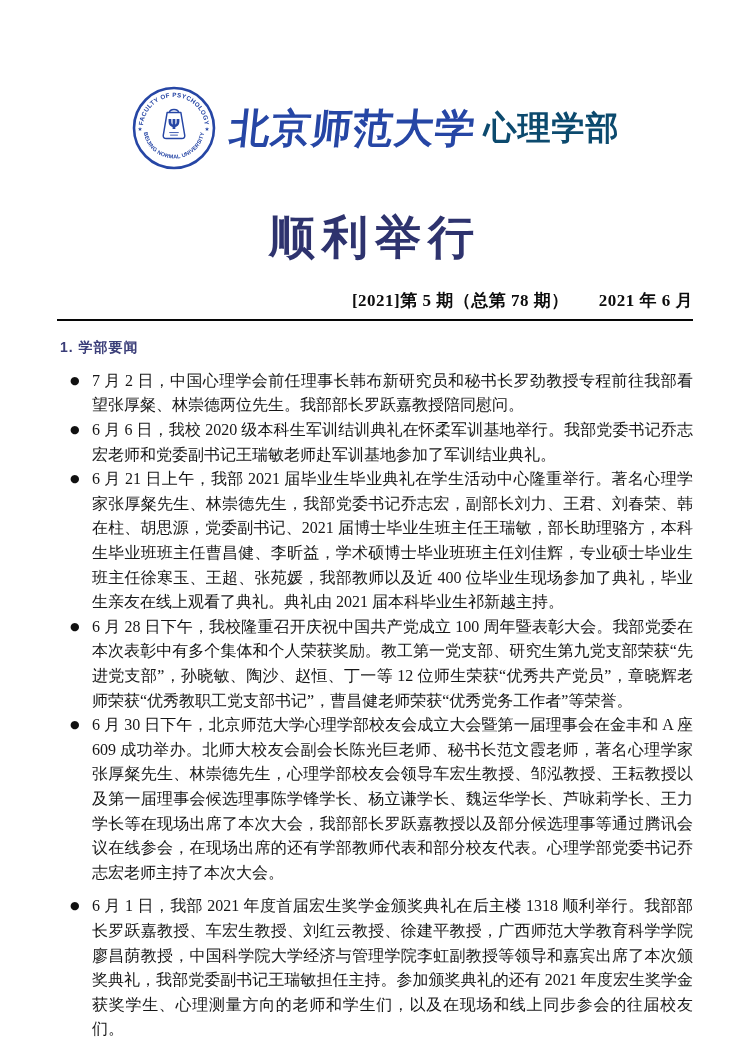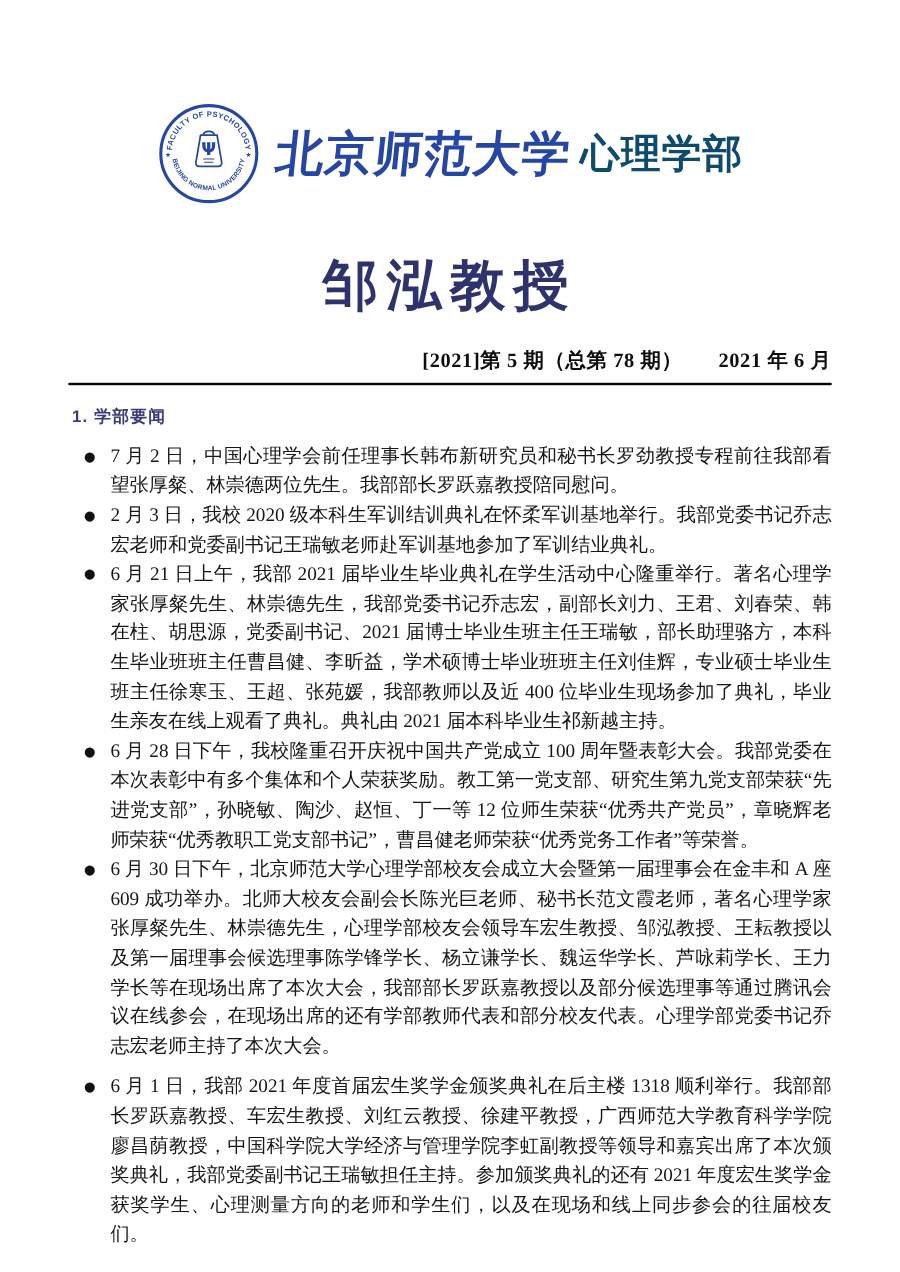--- a/index.html
+++ b/index.html
@@ -123,33 +123,33 @@
         <line x1="44.5" y1="55.3" x2="55.5" y2="55.3" stroke="#2646a5" stroke-width="1"></line>
         <line x1="45.5" y1="58.3" x2="54.5" y2="58.3" stroke="#2646a5" stroke-width="1"></line>
       </g>
     </svg>
     <div class="brand">
       <span class="uni">北京师范大学</span>
       <span class="fac">心理学部</span>
     </div>
   </header>
 
-  <h1 class="title">邹泓教授</h1>
+  <h1 class="title">顺利举行</h1>
 
   <div class="issue-line">
     <span class="issue">[2021]第 5 期（总第 78 期）</span><span class="date">2021 年 6 月</span>
   </div>
 
   <hr class="rule">
 
   <main id="sections">
       <h2 class="section-heading">1. 学部要闻</h2>
       <ul class="bullet-list">
         <li class="bullet-item"><span class="bullet">●</span><span>7 月 2 日，中国心理学会前任理事长韩布新研究员和秘书长罗劲教授专程前往我部看望张厚粲、林崇德两位先生。我部部长罗跃嘉教授陪同慰问。</span></li>
-        <li class="bullet-item"><span class="bullet">●</span><span>2 月 3 日，我校 2020 级本科生军训结训典礼在怀柔军训基地举行。我部党委书记乔志宏老师和党委副书记王瑞敏老师赴军训基地参加了军训结业典礼。</span></li>
+        <li class="bullet-item"><span class="bullet">●</span><span>6 月 6 日，我校 2020 级本科生军训结训典礼在怀柔军训基地举行。我部党委书记乔志宏老师和党委副书记王瑞敏老师赴军训基地参加了军训结业典礼。</span></li>
         <li class="bullet-item"><span class="bullet">●</span><span>6 月 21 日上午，我部 2021 届毕业生毕业典礼在学生活动中心隆重举行。著名心理学家张厚粲先生、林崇德先生，我部党委书记乔志宏，副部长刘力、王君、刘春荣、韩在柱、胡思源，党委副书记、2021 届博士毕业生班主任王瑞敏，部长助理骆方，本科生毕业班班主任曹昌健、李昕益，学术硕博士毕业班班主任刘佳辉，专业硕士毕业生班主任徐寒玉、王超、张苑媛，我部教师以及近 400 位毕业生现场参加了典礼，毕业生亲友在线上观看了典礼。典礼由 2021 届本科毕业生祁新越主持。</span></li>
         <li class="bullet-item"><span class="bullet">●</span><span>6 月 28 日下午，我校隆重召开庆祝中国共产党成立 100 周年暨表彰大会。我部党委在本次表彰中有多个集体和个人荣获奖励。教工第一党支部、研究生第九党支部荣获“先进党支部”，孙晓敏、陶沙、赵恒、丁一等 12 位师生荣获“优秀共产党员”，章晓辉老师荣获“优秀教职工党支部书记”，曹昌健老师荣获“优秀党务工作者”等荣誉。</span></li>
         <li class="bullet-item"><span class="bullet">●</span><span>6 月 30 日下午，北京师范大学心理学部校友会成立大会暨第一届理事会在金丰和 A 座 609 成功举办。北师大校友会副会长陈光巨老师、秘书长范文霞老师，著名心理学家张厚粲先生、林崇德先生，心理学部校友会领导车宏生教授、邹泓教授、王耘教授以及第一届理事会候选理事陈学锋学长、杨立谦学长、魏运华学长、芦咏莉学长、王力学长等在现场出席了本次大会，我部部长罗跃嘉教授以及部分候选理事等通过腾讯会议在线参会，在现场出席的还有学部教师代表和部分校友代表。心理学部党委书记乔志宏老师主持了本次大会。</span></li>
       </ul>
       <ul class="bullet-list">
         <li class="bullet-item"><span class="bullet">●</span><span>6 月 1 日，我部 2021 年度首届宏生奖学金颁奖典礼在后主楼 1318 顺利举行。我部部长罗跃嘉教授、车宏生教授、刘红云教授、徐建平教授，广西师范大学教育科学学院廖昌荫教授，中国科学院大学经济与管理学院李虹副教授等领导和嘉宾出席了本次颁奖典礼，我部党委副书记王瑞敏担任主持。参加颁奖典礼的还有 2021 年度宏生奖学金获奖学生、心理测量方向的老师和学生们，以及在现场和线上同步参会的往届校友们。</span></li>
       </ul>
     </main>
 
 </div>

